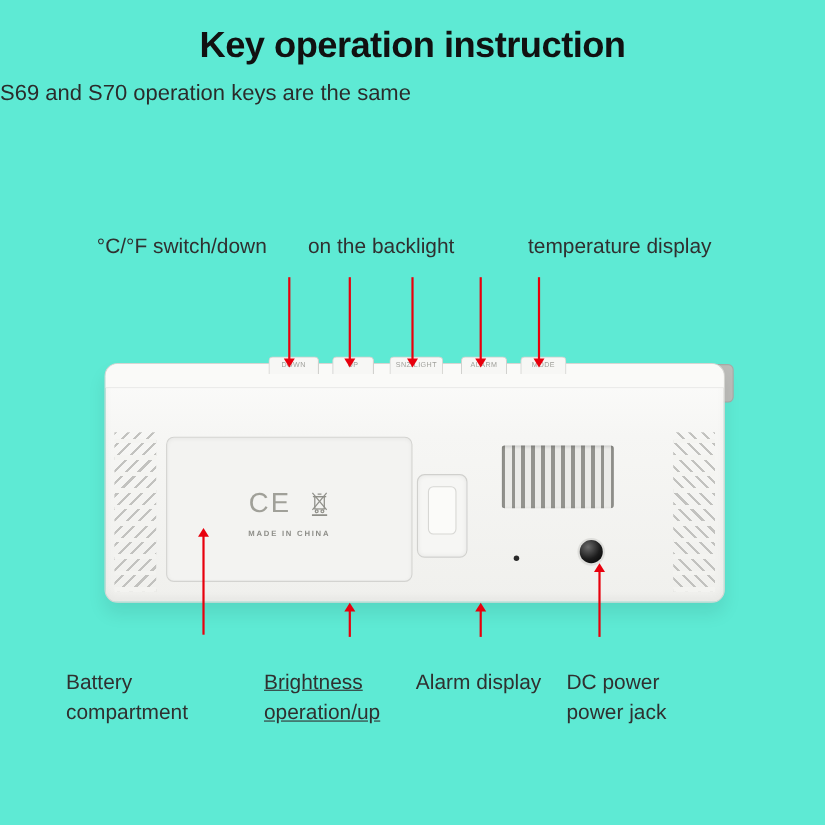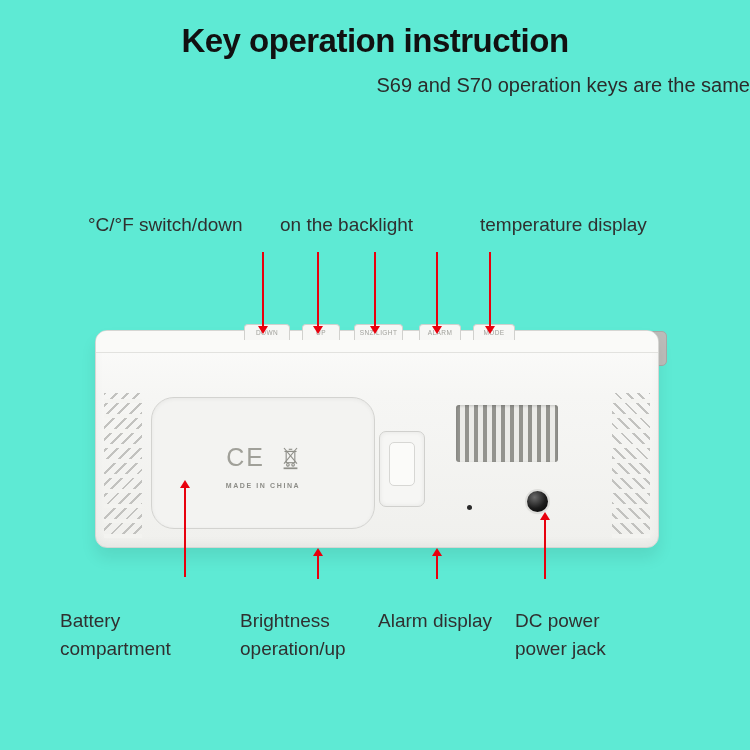--- a/index.html
+++ b/index.html
@@ -9,21 +9,21 @@
     font-family:"Liberation Sans", sans-serif;
     --arrow-red:#e8000d;
   }
   .page-title {
     position:absolute; top:22px; left:0; width:750px;
     text-align:center; font-size:33px; font-weight:700; color:#111;
     letter-spacing:-0.5px; margin:0;
   }
   .page-subtitle {
     position:absolute; top:74px; left:0; width:750px;
-    text-align:right; font-size:20px; color:#2b2b2b;
+    text-align:left; font-size:20px; color:#2b2b2b;
   }
   .callout {
     position:absolute; text-align:left; font-size:19px; color:#303030;
     line-height:28px;
     margin-top:21px;
   }
   .callout .ln { display:block; }
 
   
   .pointer { position:absolute; width:0; z-index:6; }
@@ -62,21 +62,21 @@
     opacity:0.9;
   }
   .vents.left  { left:8px; }
   .vents.right { left:516px;
     background-image:
       repeating-linear-gradient(0deg, #f4f4f1 0px, #f4f4f1 4px, transparent 4px, transparent 15px),
       repeating-linear-gradient(45deg, #bdbdba 0px, #bdbdba 2px, transparent 2px, transparent 8px);
   }
   .battery-door {
     position:absolute; left:55px; top:66px; width:222px; height:130px;
-    background:#f3f3f1; border:1px solid #d3d3d0; border-radius:23px;
+    background:#f3f3f1; border:1px solid #d3d3d0; border-radius:7px;
     box-shadow:inset 0 1px 4px rgba(0,0,0,0.05);
   }
   .marks-row {
     position:absolute; top:44px; left:0; width:100%; height:30px;
     display:flex; align-items:center; justify-content:center; gap:16px;
   }
   .ce {
     font-size:25px; color:#a0a099; letter-spacing:2px; font-weight:400;
   }
   .made-in {
@@ -219,21 +219,21 @@
   </div>
   <div class="pointer up" style="left:545px; top:512px; height:67px;">
     <div class="p-head"></div>
     <div class="p-line"></div>
   </div>
 
   <div class="callout" style="left:60px; top:586px; width:145px;">
     <span class="ln">Battery</span>
     <span class="ln">compartment</span>
   </div>
-  <div class="callout" style="left:240px; top:586px; width:155px;">
+  <div class="callout" style="left:240px; top:586px; width:155px;text-decoration:underline;">
     <span class="ln">Brightness</span>
     <span class="ln">operation/up</span>
   </div>
   <div class="callout" style="left:378px; top:586px; width:125px;">
     <span class="ln">Alarm display</span>
     <span class="ln"></span>
   </div>
   <div class="callout" style="left:515px; top:586px; width:130px;">
     <span class="ln">DC power</span>
     <span class="ln">power jack</span>

